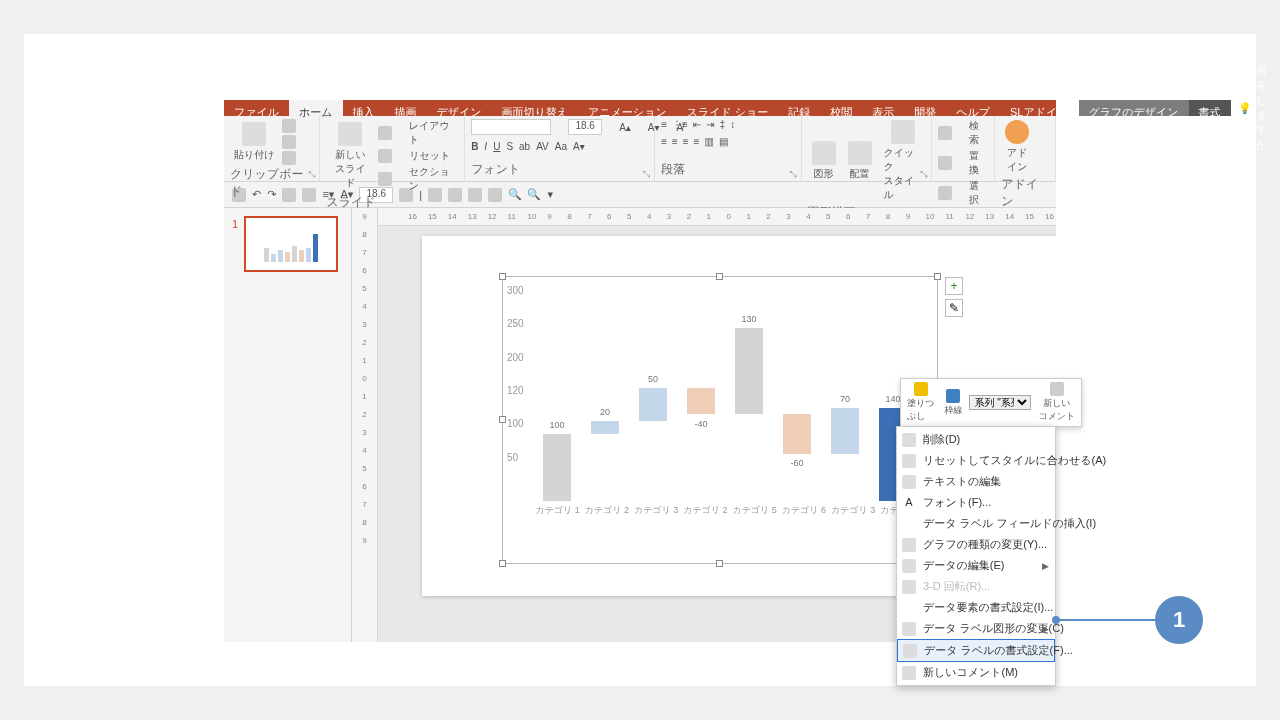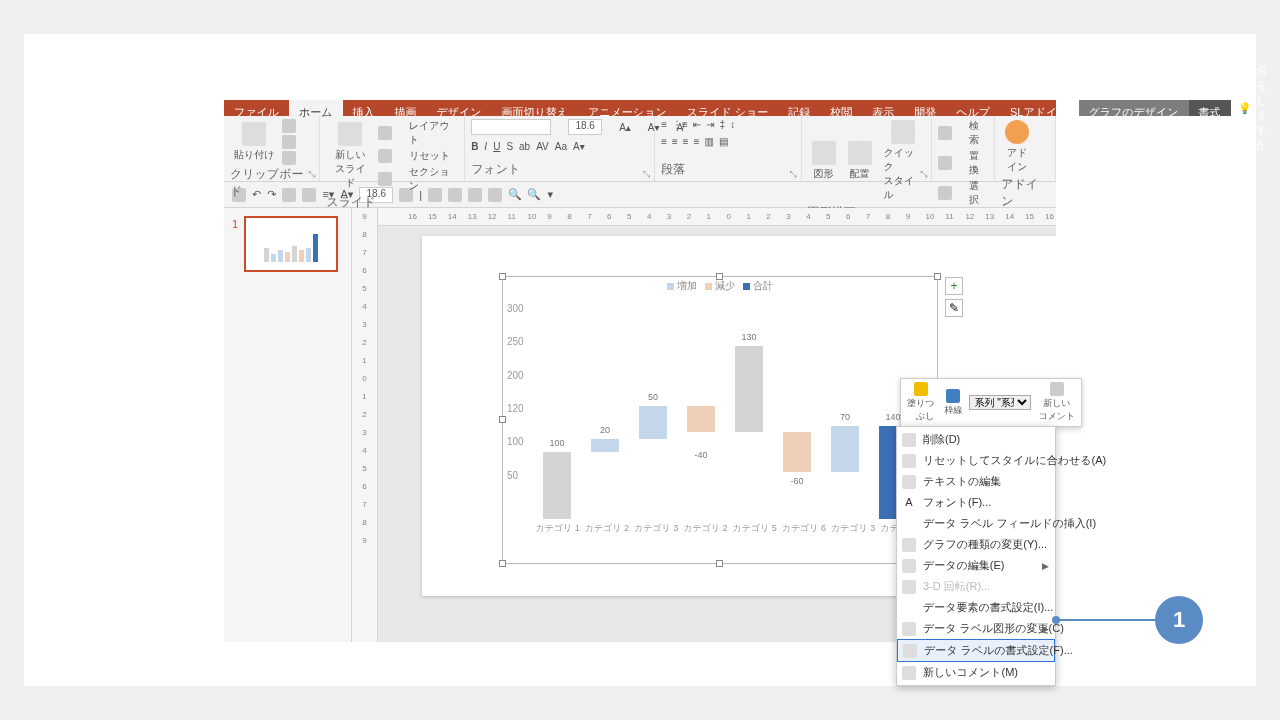--- a/index.html
+++ b/index.html
@@ -331,21 +331,20 @@
       <div class="slide">
         <div class="chartbox">
           <div class="handle h-nw"></div>
           <div class="handle h-n"></div>
           <div class="handle h-ne"></div>
           <div class="handle h-w"></div>
           <div class="handle h-e"></div>
           <div class="handle h-sw"></div>
           <div class="handle h-s"></div>
           <div class="handle h-se"></div>
-          <div class="legend" id="legend"><span><i style="background: rgb(196, 214, 234);"></i>増加</span><span><i style="background: rgb(240, 207, 185);"></i>減少</span><span><i style="background: rgb(59, 111, 182);"></i>合計</span></div>
           <div class="plot" id="plot">
             <div class="xaxis" id="xaxis">
                 <span>カテゴリ 1</span>
                 <span>カテゴリ 2</span>
                 <span>カテゴリ 3</span>
                 <span>カテゴリ 2</span>
                 <span>カテゴリ 5</span>
                 <span>カテゴリ 6</span>
                 <span>カテゴリ 3</span>
                 <span>カテゴリ 8</span>
@@ -356,21 +355,21 @@
               <div class="ylab" style="bottom: 133.333px;">200</div>
               <div class="ylab" style="bottom: 166.667px;">250</div>
               <div class="ylab" style="bottom: 200px;">300</div>
               <div class="bar" style="left: 10px; bottom: 0px; height: 66.6667px; background: rgb(212, 212, 212);"></div>
               <div class="dlbl" style="left: 9px; bottom: 70.6667px;">100</div>
               <div class="bar" style="left: 58px; bottom: 66.6667px; height: 13.3333px; background: rgb(196, 214, 234);"></div>
               <div class="dlbl" style="left: 57px; bottom: 84px;">20</div>
               <div class="bar" style="left: 106px; bottom: 80px; height: 33.3333px; background: rgb(196, 214, 234);"></div>
               <div class="dlbl" style="left: 105px; bottom: 117.333px;">50</div>
               <div class="bar" style="left: 154px; bottom: 86.6667px; height: 26.6667px; background: rgb(240, 207, 185);"></div>
-              <div class="dlbl" style="left: 153px; bottom: 59px;">-40</div>
+              <div class="dlbl" style="left: 153px; bottom: 72px;">-40</div>
               <div class="bar" style="left: 202px; bottom: 86.6667px; height: 86.6667px; background: rgb(212, 212, 212);"></div>
               <div class="dlbl" style="left: 201px; bottom: 177.333px;">130</div>
               <div class="bar" style="left: 250px; bottom: 46.6667px; height: 40px; background: rgb(240, 207, 185);"></div>
               <div class="dlbl" style="left: 249px; bottom: 32.6667px;">-60</div>
               <div class="bar" style="left: 298px; bottom: 46.6667px; height: 46.6667px; background: rgb(196, 214, 234);"></div>
               <div class="dlbl" style="left: 297px; bottom: 97.3333px;">70</div>
               <div class="bar" style="left: 346px; bottom: 0px; height: 93.3333px; background: rgb(59, 111, 182);"></div>
               <div class="dlbl" style="left: 345px; bottom: 97.3333px;">140</div>
             </div>
           <div class="sidebtns">
@@ -379,21 +378,21 @@
           </div>
         </div>
       </div>
     </div>
   </div>
 </div>
 
 <div class="minibtns">
   <div class="mb">
       <div class="mini" style="background:#f0c000"></div>
-      <span style="white-space:pre-line;text-align:right">塗りつ
+      <span style="white-space:pre-line;text-align:left">塗りつ
 ぶし</span>
     </div>
   <div class="mb">
       <div class="mini" style="background:#4080c0"></div>
       <span>枠線</span>
     </div>
   <select><option>系列 "系列1" 要</option></select>
   <div class="mb">
       <div class="mini"></div>
       <span style="white-space:pre-line;text-align:center">新しい

